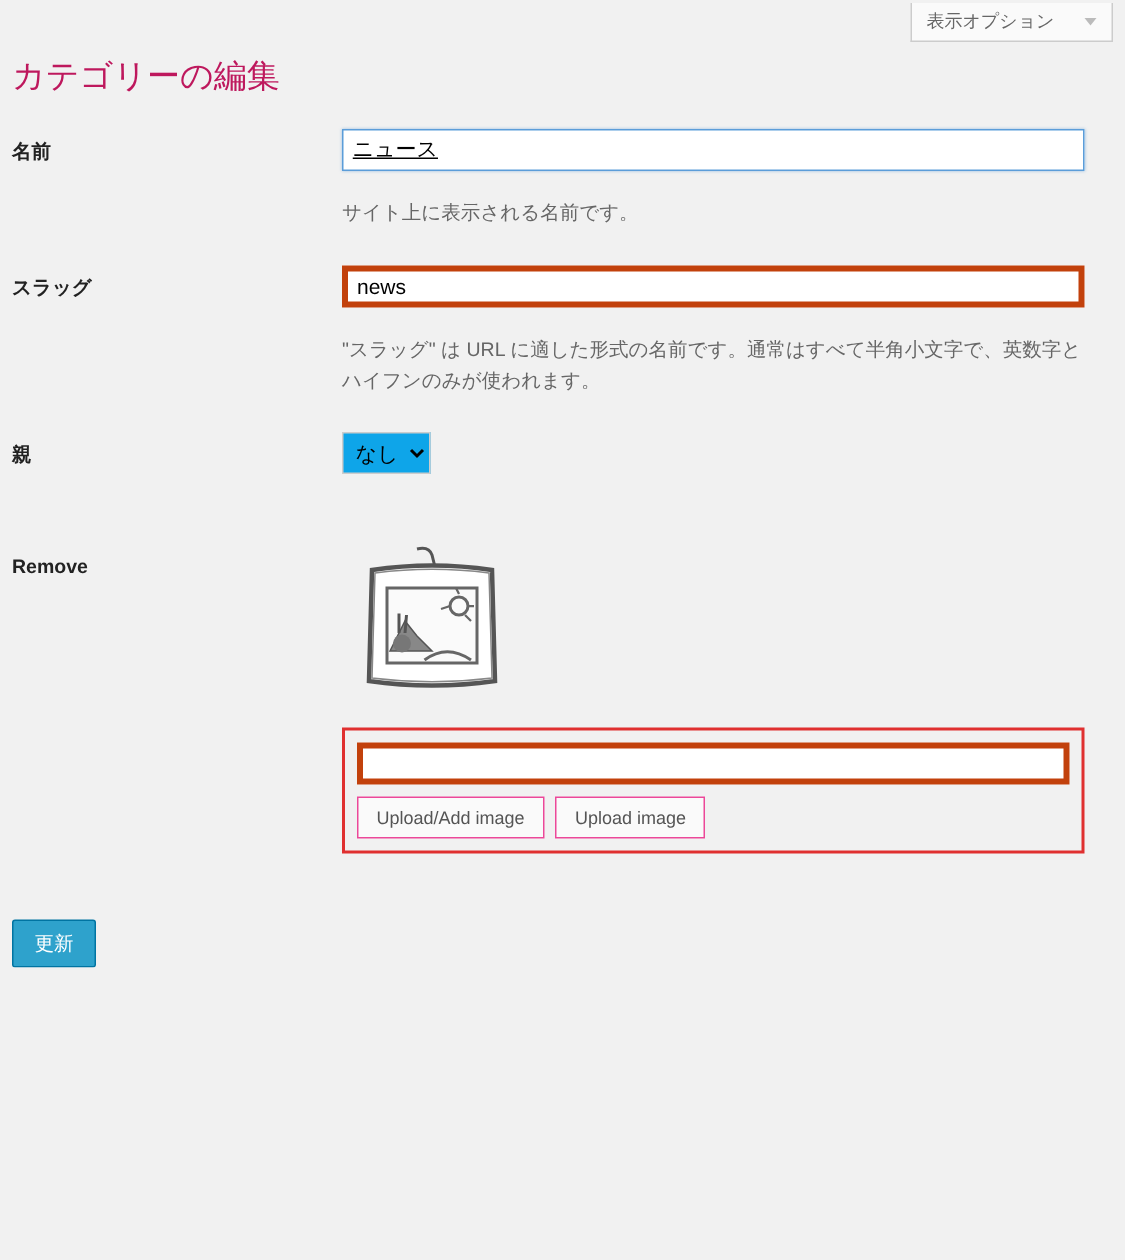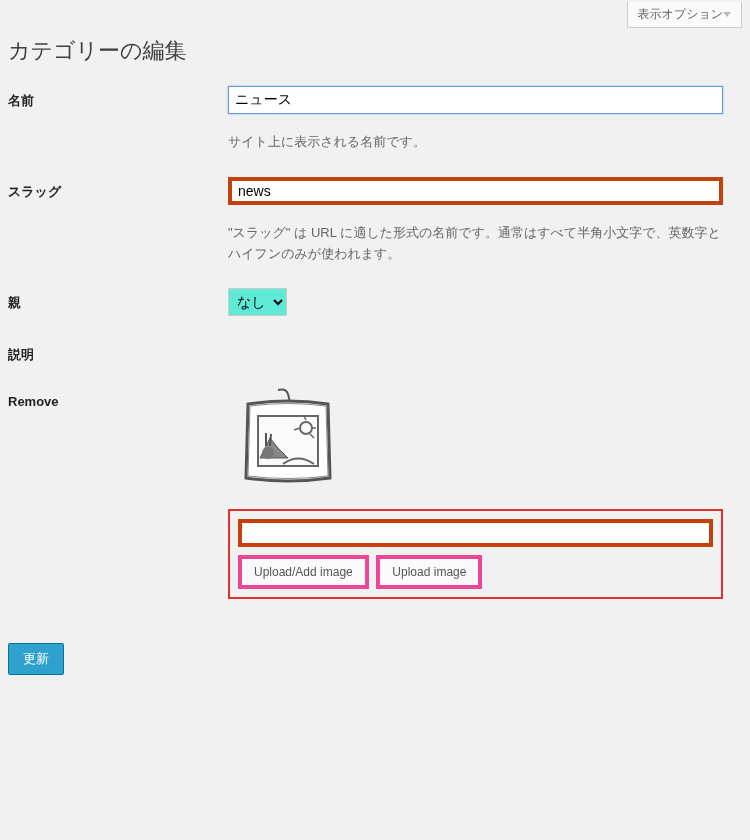--- a/index.html
+++ b/index.html
@@ -19,34 +19,34 @@
     .screen-options-btn {
       background: #fafafa;
       border: 1px solid #ccc;
       border-top: none;
       padding: 4px 10px;
       font-size: 12px;
       color: #666;
       cursor: pointer;
       display: flex;
       align-items: center;
-      gap: 0;
+      gap: 20px;
       text-align: center;
     }
     .tri-down {
       display: inline-block;
       width: 0; height: 0;
       border-left: 4px solid transparent;
       border-right: 4px solid transparent;
       border-top: 5px solid #bbb;
     }
     .page-title {
       font-size: 22px;
       font-weight: 400;
-      color: #404040;
+      color: #be185d;
       margin: 8px 0 20px 0;
     }
     .form-table { width: 100%; }
     .form-row {
       display: flex;
       align-items: flex-start;
       margin-bottom: 24px;
     }
     .form-label {
       width: 220px;
@@ -65,33 +65,34 @@
       padding: 4px 6px;
       font-size: 14px;
       border: 4px solid #c2410c;
       background: #fff;
       height: 28px;
     }
     input[type="text"].focused {
       border: 1px solid #5b9dd9;
       outline: none;
       box-shadow: 0 0 2px rgba(91,157,217,0.6);
+      text-decoration: underline;
     }
     .description {
       color: #666;
       font-size: 13px;
       line-height: 1.6;
       margin-top: 18px;
     }
     select {
       font-size: 14px;
       padding: 2px 4px;
       height: 28px;
       border: 1px solid #ccc;
-      background: #5eead4;
+      background: #0ea5e9;
     }
     textarea {
       width: 100%;
       height: 110px;
       padding: 4px 6px;
       font-size: 14px;
       border: 1px solid #cfcfcf;
       background: #fff;
       resize: both;
     }
@@ -104,21 +105,21 @@
       padding: 8px;
       margin-top: 4px;
     }
     .upload-input {
       width: 100%;
       margin-bottom: 8px;
     }
     .wp-button {
       display: inline-block;
       background: #fafafa;
-      border: 4px solid #ec4899;
+      border: 1px solid #ec4899;
       padding: 6px 12px;
       font-size: 12px;
       color: #555;
       cursor: pointer;
       margin-right: 4px;
     }
     .submit-button {
       background: #2ea2cc;
       border: 1px solid #0074a2;
       color: #fff;
@@ -164,21 +165,20 @@
   <div class="form-row">
     <div class="form-label">親</div>
     <div class="form-field">
       <select>
         <option>なし</option>
       </select>
     </div>
   </div>
 
   <div class="form-row">
-    <div class="form-label">説明</div>
   </div>
 
   <div class="form-row">
     <div class="form-label">Remove</div>
     <div class="form-field">
       <div class="sketch-frame">
         <svg viewBox="0 0 120 110" width="120" height="110">
           <path d="M 50 2 Q 58 0 60 6 L 62 14" stroke="#555" stroke-width="2" fill="none"></path>
           <path d="M 20 16 Q 60 10 100 16 L 102 90 Q 60 96 18 90 Z" fill="#fff" stroke="#555" stroke-width="3"></path>
           <path d="M 22 18 Q 60 13 98 18 L 100 88 Q 60 93 20 88 Z" fill="none" stroke="#888" stroke-width="1"></path>

